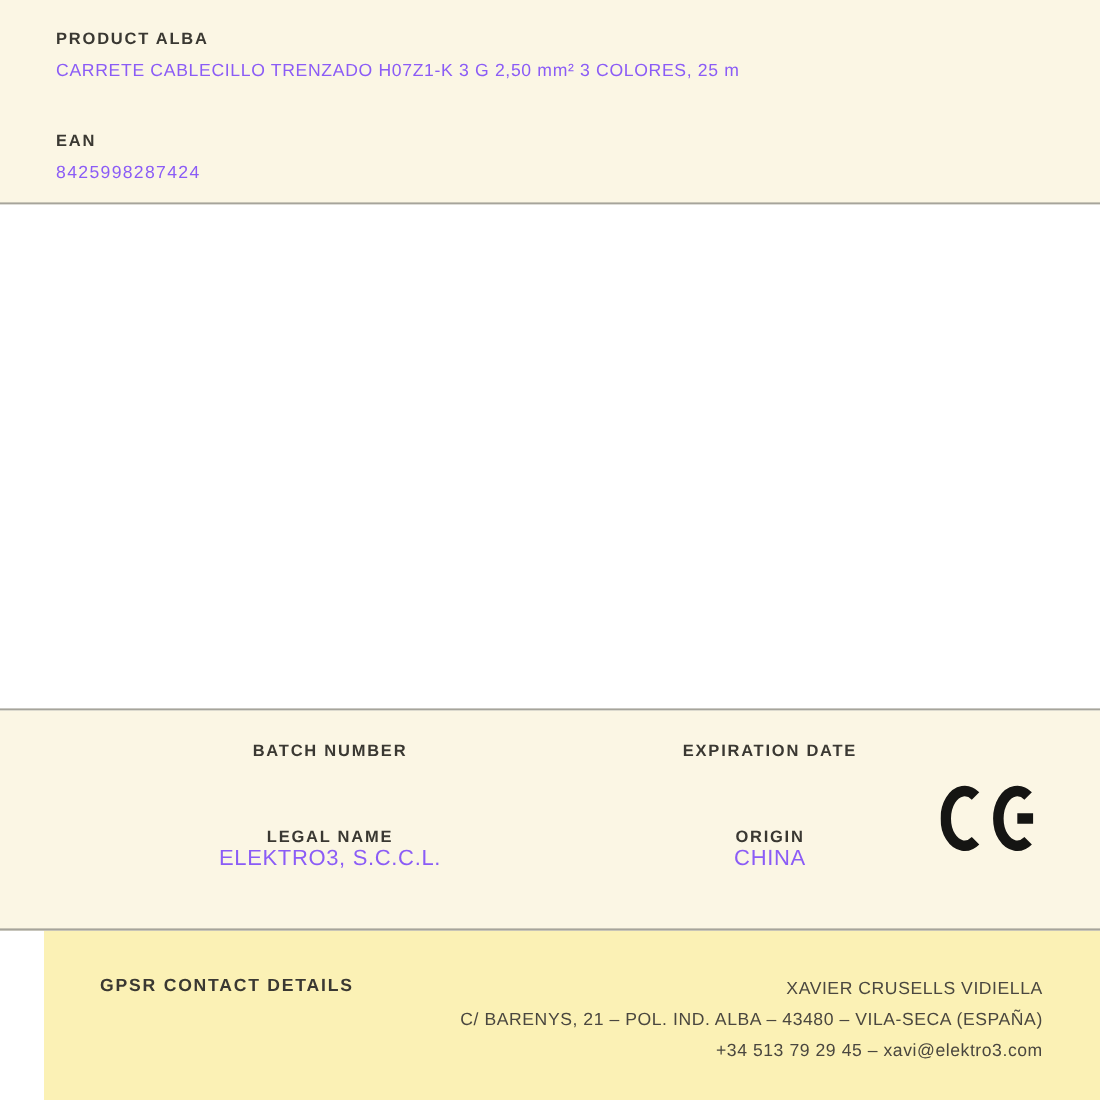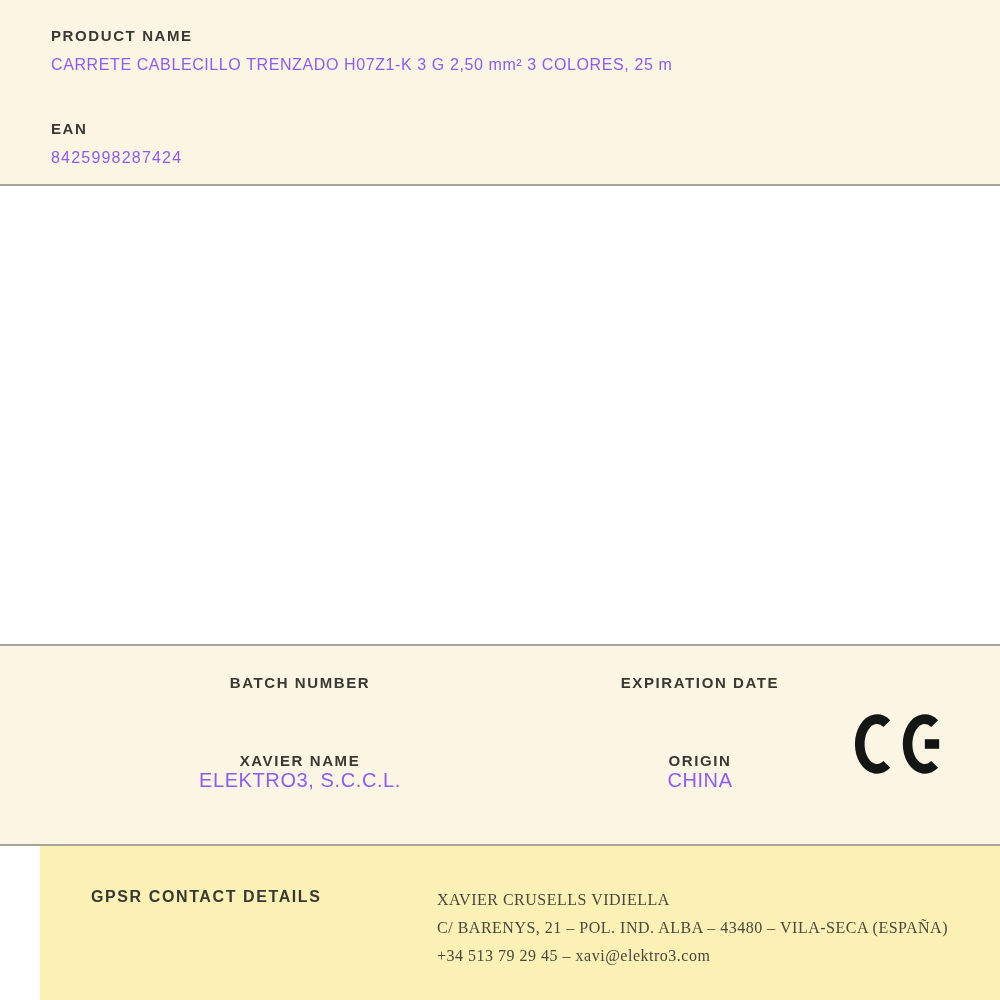--- a/index.html
+++ b/index.html
@@ -76,36 +76,35 @@
     margin-left: 40px;
   }
   .gpsr-label {
     font-size: 16px;
     font-weight: bold;
     letter-spacing: 1.6px;
     color: #3a3832;
     line-height: 22px;
   }
   .gpsr-contact {
-    text-align: left;
+    text-align: right;
     font-size: 16px;
     letter-spacing: 0.5px;
     color: #4a473f;
-    font-family: Liberation Serif, serif;
   }
   .gpsr-contact .contact-line { line-height: 28px; }
 </style>
 </head>
 <body>
 
 <div class="sheet">
 
   <div class="top-section">
     <div class="product-block">
-      <div class="field-label">PRODUCT NAME</div>
+      <div class="field-label">PRODUCT ALBA</div>
       <div class="field-value">CARRETE CABLECILLO TRENZADO H07Z1-K 3 G 2,50 mm² 3 COLORES, 25 m</div>
     </div>
     <div class="ean-block">
       <div class="field-label">EAN</div>
       <div class="field-value">8425998287424</div>
     </div>
   </div>
 
   <div class="image-area"></div>
 
@@ -115,21 +114,21 @@
         <div class="field-label">BATCH NUMBER</div>
         <div class="field-value"></div>
       </div>
       <div>
         <div class="field-label">EXPIRATION DATE</div>
         <div class="field-value"></div>
       </div>
     </div>
     <div class="two-col row-2">
       <div>
-        <div class="field-label">XAVIER NAME</div>
+        <div class="field-label">LEGAL NAME</div>
         <div class="field-value">ELEKTRO3, S.C.C.L.</div>
       </div>
       <div>
         <div class="field-label">ORIGIN</div>
         <div class="field-value">CHINA</div>
       </div>
     </div>
     <div class="ce-wrap">
       <svg width="88" height="64" viewBox="0 0 92 66" aria-hidden="true">
         <g stroke="#151513" stroke-width="10" fill="none" stroke-linecap="butt">

